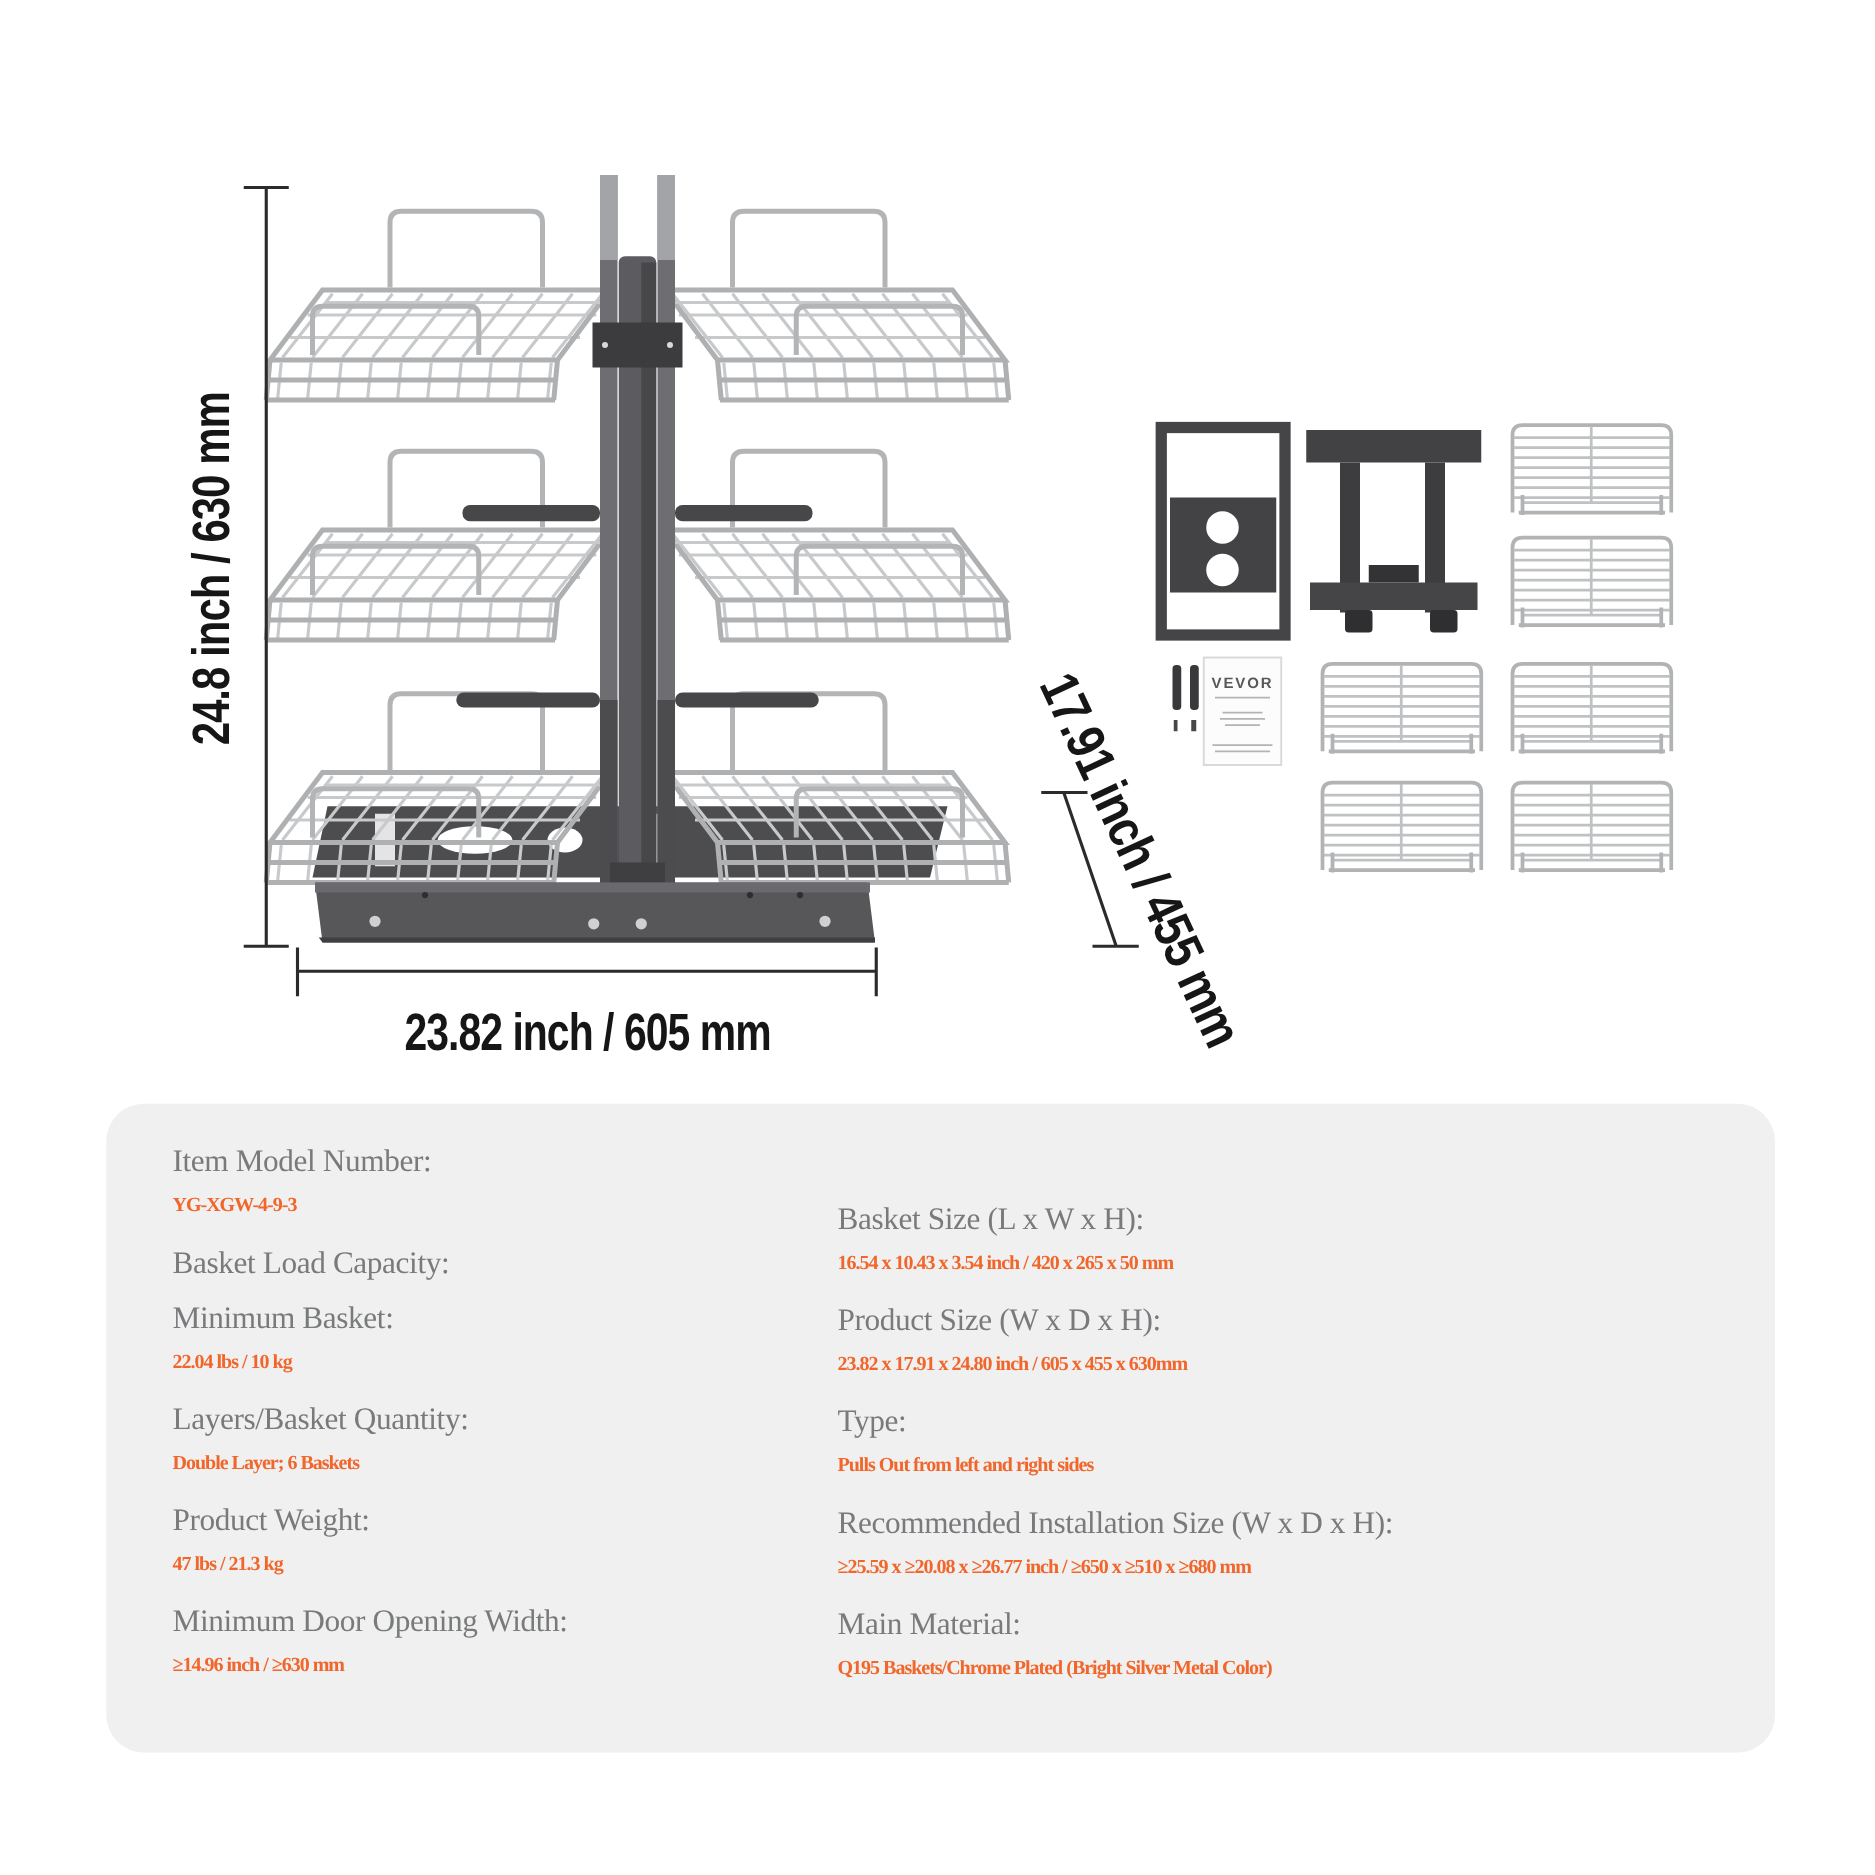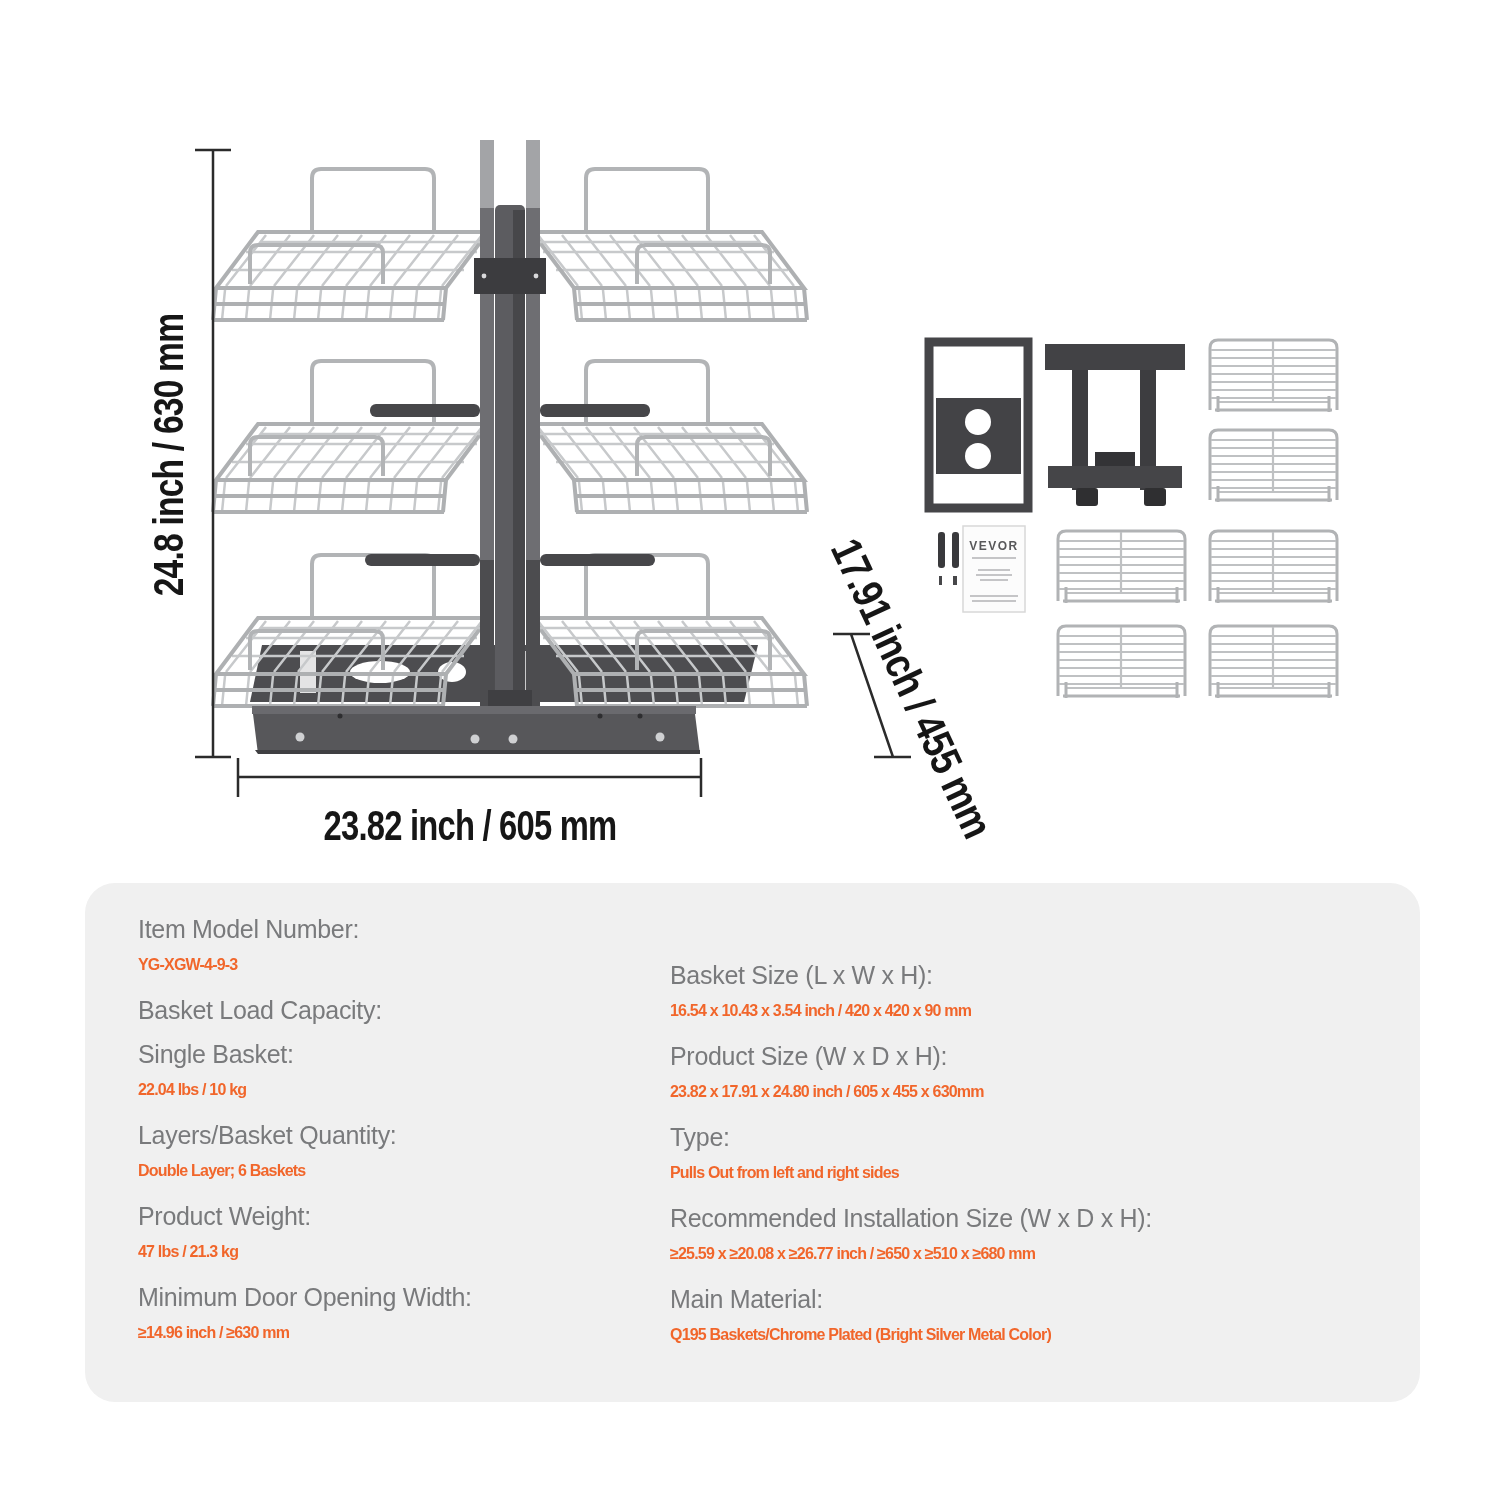--- a/index.html
+++ b/index.html
@@ -12,21 +12,21 @@
          transform:rotate(-90deg) scaleX(0.80);}
   .dim-w{left:170px;top:800px;width:600px;height:52px;line-height:52px;font-size:42px;
          transform:scaleX(0.78);}
   .dim-d{left:702px;top:662px;width:420px;height:52px;line-height:52px;font-size:43px;
          transform:rotate(65deg) scaleX(0.84);}
   .panel{position:absolute;left:85px;top:883px;width:1335px;height:519px;
          background:#f0f0f0;border-radius:30px;}
   .col{position:absolute;top:30px;}
   .col-left{left:53px;width:520px;}
   .col-right{left:585px;width:740px;margin-top:46px;}
-  .spec-row{margin-bottom:11px;}
+  .spec-row{margin-bottom:11px;font-family:Liberation Serif, serif;}
   .spec-label{font-size:25px;line-height:33px;color:#797a7c;letter-spacing:-0.3px;}
   .spec-value{font-size:16px;line-height:37px;color:#f1662b;font-weight:bold;letter-spacing:-0.8px;}
   .wire{stroke:#c7c9cb;stroke-width:2.5;fill:none;}
   .rim{stroke:#aeb0b2;stroke-width:4;fill:none;}
   .hnd{stroke:#b2b4b6;stroke-width:4;fill:none;}
   .dimline{stroke:#2b2b2b;stroke-width:2.5;fill:none;}
   .pwire{stroke:#bfc1c3;stroke-width:2.2;fill:none;}
   .pout{stroke:#b1b3b5;stroke-width:3;fill:none;}
 </style>
 </head>
@@ -182,40 +182,40 @@
   <div class="panel">
     <div class="col col-left">
       <div class="spec-row">
         <div class="spec-label">Item Model Number:</div>
         <div class="spec-value">YG-XGW-4-9-3</div>
       </div>
       <div class="spec-row">
         <div class="spec-label">Basket Load Capacity:</div>
       </div>
       <div class="spec-row">
-        <div class="spec-label">Single Basket:</div>
+        <div class="spec-label">Minimum Basket:</div>
         <div class="spec-value">22.04 lbs / 10 kg</div>
       </div>
       <div class="spec-row">
         <div class="spec-label">Layers/Basket Quantity:</div>
         <div class="spec-value">Double Layer; 6 Baskets</div>
       </div>
       <div class="spec-row">
         <div class="spec-label">Product Weight:</div>
         <div class="spec-value">47 lbs / 21.3 kg</div>
       </div>
       <div class="spec-row">
         <div class="spec-label">Minimum Door Opening Width:</div>
         <div class="spec-value">≥14.96 inch / ≥630 mm</div>
       </div>
     </div>
     <div class="col col-right">
       <div class="spec-row">
         <div class="spec-label">Basket Size (L x W x H):</div>
-        <div class="spec-value">16.54 x 10.43 x 3.54 inch / 420 x 420 x 90 mm</div>
+        <div class="spec-value">16.54 x 10.43 x 3.54 inch / 420 x 265 x 50 mm</div>
       </div>
       <div class="spec-row">
         <div class="spec-label">Product Size (W x D x H):</div>
         <div class="spec-value">23.82 x 17.91 x 24.80 inch / 605 x 455 x 630mm</div>
       </div>
       <div class="spec-row">
         <div class="spec-label">Type:</div>
         <div class="spec-value">Pulls Out from left and right sides</div>
       </div>
       <div class="spec-row">

